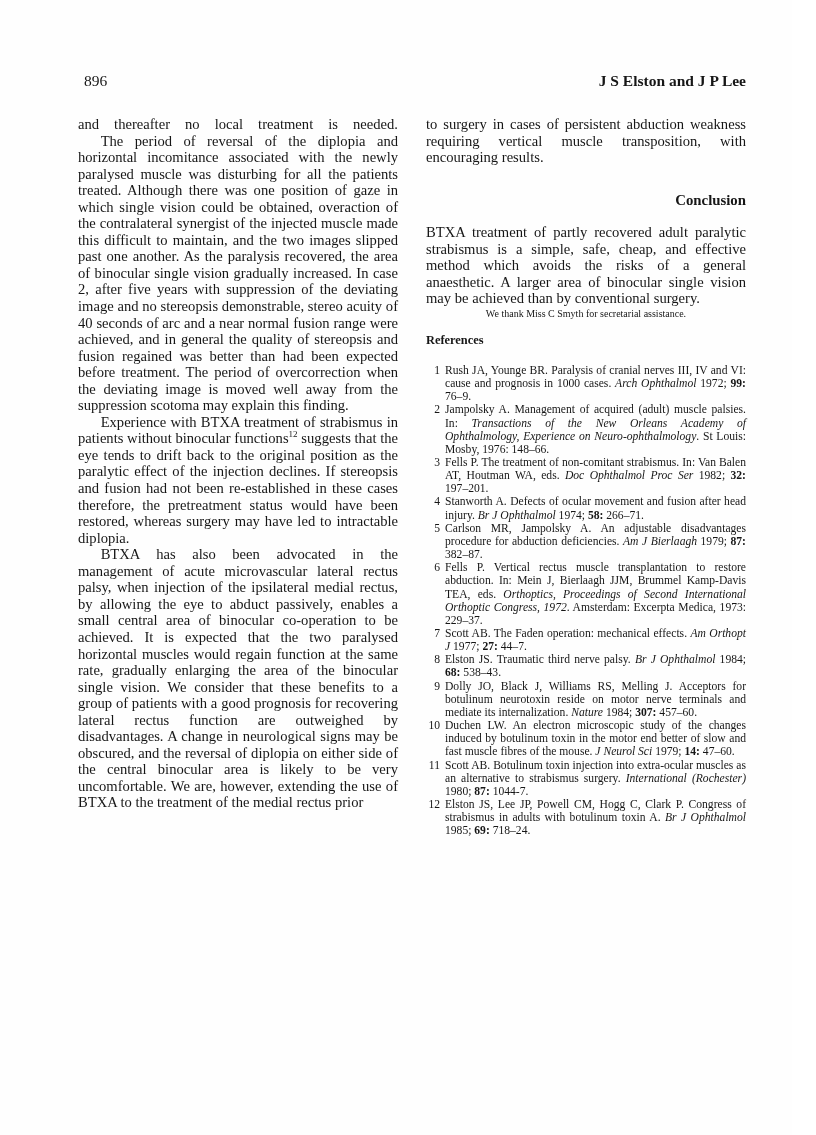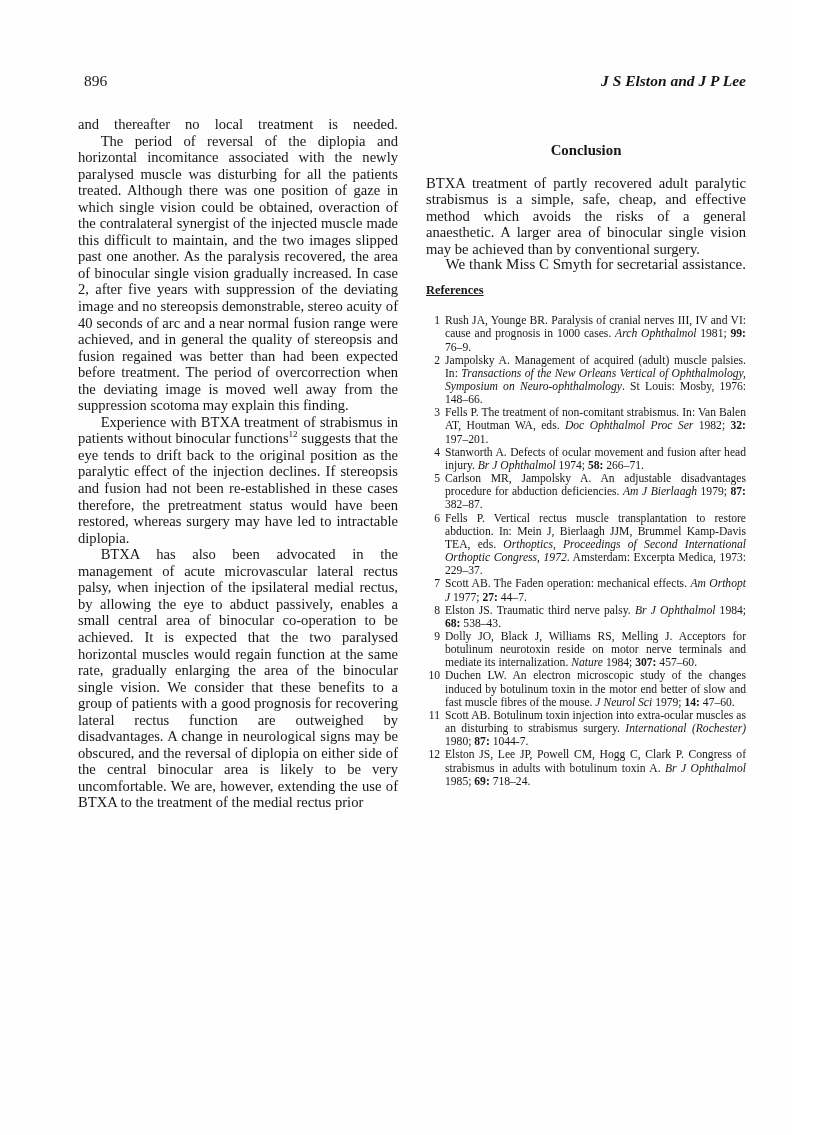--- a/index.html
+++ b/index.html
@@ -14,56 +14,55 @@
   }
   .header{
     display:flex;
     justify-content:space-between;
     align-items:baseline;
     padding:72px 46px 0 84px;
     font-size:15.5px;
     line-height:18px;
   }
   .page-number{font-weight:normal;}
-  .running-title{font-style:italic;font-weight:bold;}
+  .running-title{font-weight:bold;}
   .columns{
     display:flex;
     gap:28px;
     padding:26px 46px 0 78px;
     box-sizing:border-box;
   }
   .col{
     width:340px;
     font-size:14.6px;
     line-height:16.55px;
     text-align:justify;
   }
   .col p{margin:0;}
   p.indent{text-indent:1.55em;}
   p.force-last{text-align-last:justify;}
   .conclusion-heading{
     font-size:14.8px;
     font-weight:bold;
-    text-align:center;
+    text-align:right;
     margin:26px 0 16px 0;
     line-height:16.5px;
   }
   .ack{
-    font-size:15px;
+    font-size:10px;
     line-height:14px;
-    text-align:right;
+    text-align:center;
     margin-top:14px;
   }
   .references-heading{
     font-size:12.4px;
     font-weight:bold;
     text-align:left;
     margin:13px 0 17px 0;
     line-height:13px;
-    text-decoration:underline;
   }
   .refs{
     font-size:11.6px;
     line-height:13.15px;
   }
   .ref{display:flex;}
   .ref .num{
     flex:0 0 14px;
     text-align:right;
     padding-right:5px;
@@ -89,39 +88,42 @@
   <div class="columns">
 
     <div class="col" id="left-col">
         <p class=" force-last"><span>and thereafter no local treatment is needed.</span></p>
         <p class="indent"><span>The period of reversal of the diplopia and horizontal incomitance associated with the newly paralysed muscle was disturbing for all the patients treated. Although there was one position of gaze in which single vision could be obtained, overaction of the contralateral synergist of the injected muscle made this difficult to maintain, and the two images slipped past one another. As the paralysis recovered, the area of binocular single vision gradually increased. In case 2, after five years with suppression of the deviating image and no stereopsis demonstrable, stereo acuity of 40 seconds of arc and a near normal fusion range were achieved, and in general the quality of stereopsis and fusion regained was better than had been expected before treatment. The period of overcorrection when the deviating image is moved well away from the suppression scotoma may explain this finding.</span></p>
         <p class="indent"><span>Experience with BTXA treatment of strabismus in patients without binocular functions</span><span class="sup">12</span><span> suggests that the eye tends to drift back to the original position as the paralytic effect of the injection declines. If stereopsis and fusion had not been re-established in these cases therefore, the pretreatment status would have been restored, whereas surgery may have led to intractable diplopia.</span></p>
         <p class="indent"><span>BTXA has also been advocated in the management of acute microvascular lateral rectus palsy, when injection of the ipsilateral medial rectus, by allowing the eye to abduct passively, enables a small central area of binocular co-operation to be achieved. It is expected that the two paralysed horizontal muscles would regain function at the same rate, gradually enlarging the area of the binocular single vision. We consider that these benefits to a group of patients with a good prognosis for recovering lateral rectus function are outweighed by disadvantages. A change in neurological signs may be obscured, and the reversal of diplopia on either side of the central binocular area is likely to be very uncomfortable. We are, however, extending the use of BTXA to the treatment of the medial rectus prior</span></p>
       </div>
 
     <div class="col">
+      <div id="intro-para-host">
+          <p class=""><span>to surgery in cases of persistent abduction weakness requiring vertical muscle transposition, with encouraging results.</span></p>
+        </div>
 
       <h3 class="conclusion-heading">Conclusion</h3>
 
       <div id="conclusion-para-host">
           <p class=""><span>BTXA treatment of partly recovered adult paralytic strabismus is a simple, safe, cheap, and effective method which avoids the risks of a general anaesthetic. A larger area of binocular single vision may be achieved than by conventional surgery.</span></p>
         </div>
 
       <p class="ack">We thank Miss C Smyth for secretarial assistance.</p>
 
       <h4 class="references-heading">References</h4>
 
       <div class="refs" id="references-list">
           <div class="ref">
             <span class="num">1</span>
-            <div class="txt"><span>Rush JA, Younge BR. Paralysis of cranial nerves III, IV and VI: cause and prognosis in 1000 cases. </span><span class="it">Arch Ophthalmol</span><span> 1981; </span><span class="b">99:</span><span> 76–9.</span></div>
+            <div class="txt"><span>Rush JA, Younge BR. Paralysis of cranial nerves III, IV and VI: cause and prognosis in 1000 cases. </span><span class="it">Arch Ophthalmol</span><span> 1972; </span><span class="b">99:</span><span> 76–9.</span></div>
           </div>
           <div class="ref">
             <span class="num">2</span>
-            <div class="txt"><span>Jampolsky A. Management of acquired (adult) muscle palsies. In: </span><span class="it">Transactions of the New Orleans Vertical of Ophthalmology, Symposium on Neuro-ophthalmology</span><span>. St Louis: Mosby, 1976: 148–66.</span></div>
+            <div class="txt"><span>Jampolsky A. Management of acquired (adult) muscle palsies. In: </span><span class="it">Transactions of the New Orleans Academy of Ophthalmology, Experience on Neuro-ophthalmology</span><span>. St Louis: Mosby, 1976: 148–66.</span></div>
           </div>
           <div class="ref">
             <span class="num">3</span>
             <div class="txt"><span>Fells P. The treatment of non-comitant strabismus. In: Van Balen AT, Houtman WA, eds. </span><span class="it">Doc Ophthalmol Proc Ser</span><span> 1982; </span><span class="b">32:</span><span> 197–201.</span></div>
           </div>
           <div class="ref">
             <span class="num">4</span>
             <div class="txt"><span>Stanworth A. Defects of ocular movement and fusion after head injury. </span><span class="it">Br J Ophthalmol</span><span> 1974; </span><span class="b">58:</span><span> 266–71.</span></div>
           </div>
           <div class="ref">
@@ -143,21 +145,21 @@
           <div class="ref">
             <span class="num">9</span>
             <div class="txt"><span>Dolly JO, Black J, Williams RS, Melling J. Acceptors for botulinum neurotoxin reside on motor nerve terminals and mediate its internalization. </span><span class="it">Nature</span><span> 1984; </span><span class="b">307:</span><span> 457–60.</span></div>
           </div>
           <div class="ref">
             <span class="num">10</span>
             <div class="txt"><span>Duchen LW. An electron microscopic study of the changes induced by botulinum toxin in the motor end better of slow and fast muscle fibres of the mouse. </span><span class="it">J Neurol Sci</span><span> 1979; </span><span class="b">14:</span><span> 47–60.</span></div>
           </div>
           <div class="ref">
             <span class="num">11</span>
-            <div class="txt"><span>Scott AB. Botulinum toxin injection into extra-ocular muscles as an disturbing to strabismus surgery. </span><span class="it">International (Rochester)</span><span> 1980; </span><span class="b">87:</span><span> 1044-7.</span></div>
+            <div class="txt"><span>Scott AB. Botulinum toxin injection into extra-ocular muscles as an alternative to strabismus surgery. </span><span class="it">International (Rochester)</span><span> 1980; </span><span class="b">87:</span><span> 1044-7.</span></div>
           </div>
           <div class="ref">
             <span class="num">12</span>
             <div class="txt"><span>Elston JS, Lee JP, Powell CM, Hogg C, Clark P. Congress of strabismus in adults with botulinum toxin A. </span><span class="it">Br J Ophthalmol</span><span> 1985; </span><span class="b">69:</span><span> 718–24.</span></div>
           </div>
         </div>
     </div>
 
   </div>
 </div>

